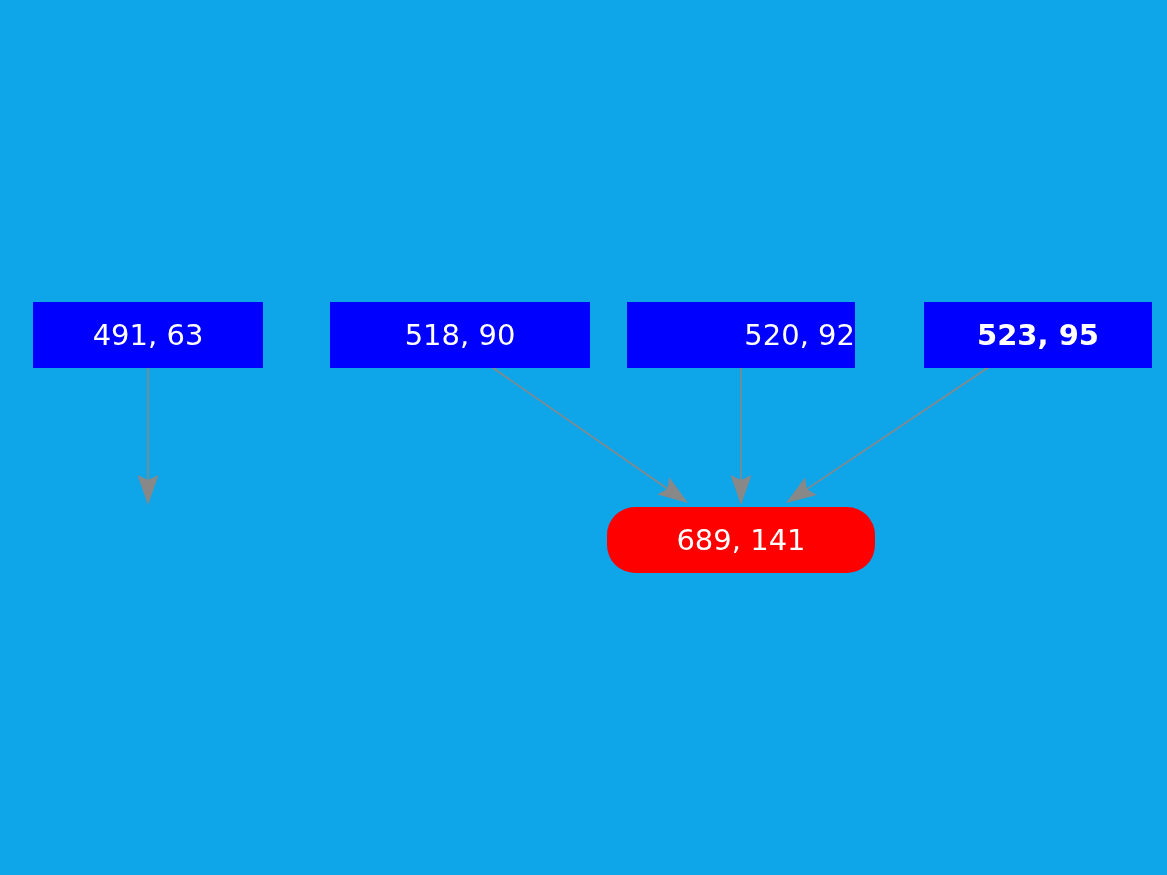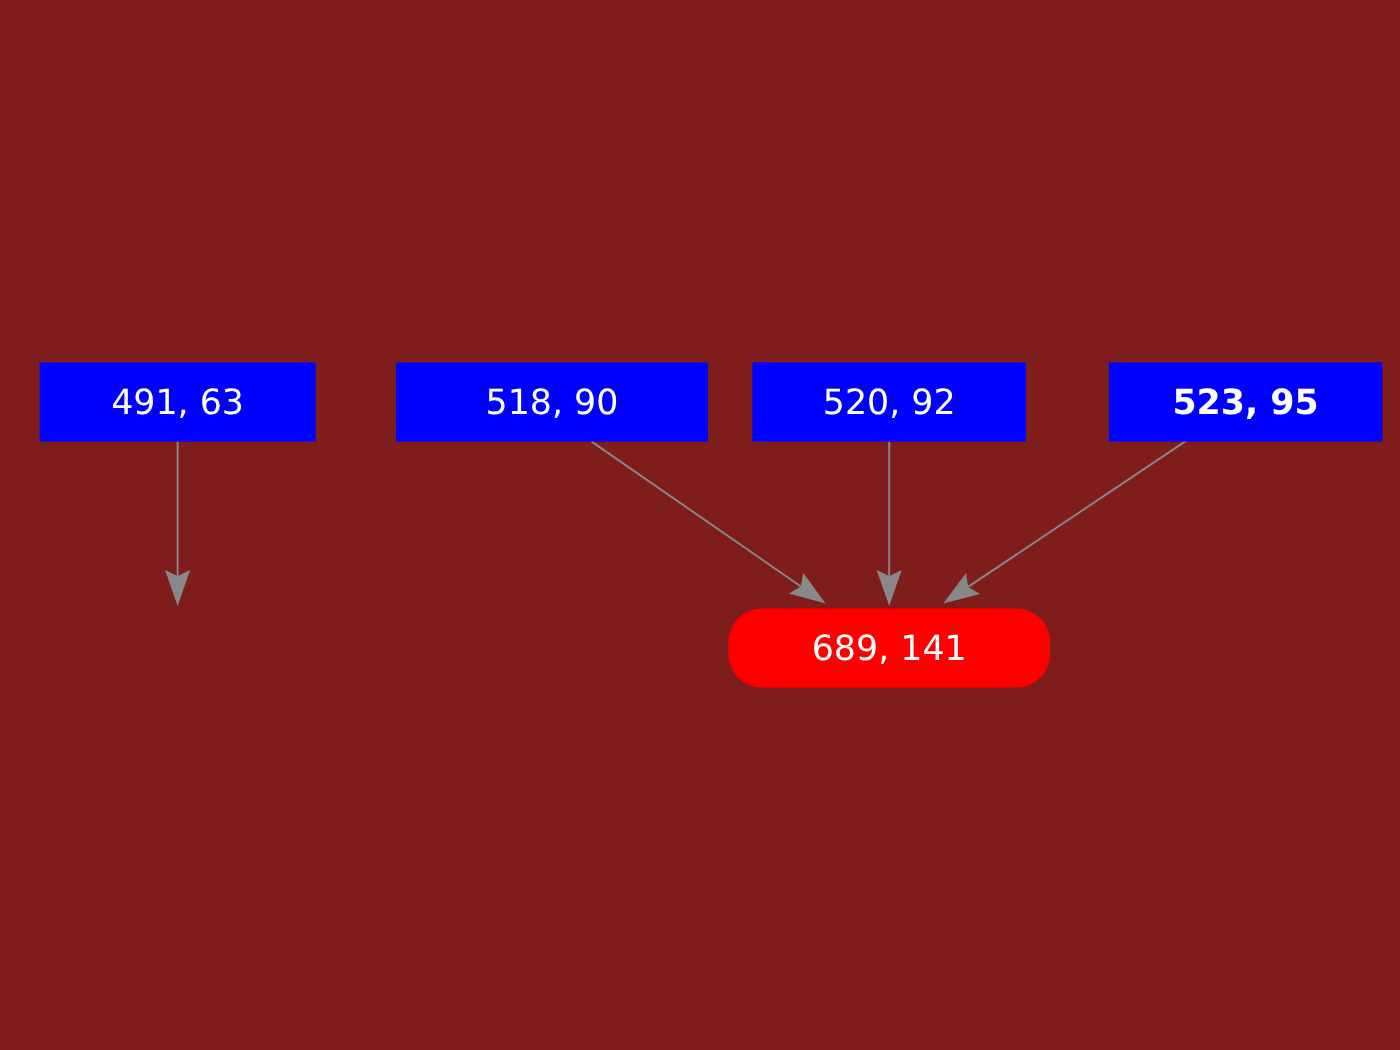--- a/index.html
+++ b/index.html
@@ -32,41 +32,41 @@
   .node .label {
     color: #ffffff;
     font-size: 29px;
     line-height: 1;
     white-space: nowrap;
   }
 </style>
 </head>
 <body>
 
-<div class="canvas" id="canvas" style="width: 1167px; height: 875px; background: #7f1d1d;">
+<div class="canvas" id="canvas" style="width: 1167px; height: 875px; background: #0ea5e9;">
   <svg class="edge-layer" id="edge-layer" xmlns="http://www.w3.org/2000/svg" viewBox="0 0 1167 875">
       <line x1="148" y1="368" x2="148" y2="480" stroke="#888888" stroke-width="1.6"></line>
       <polygon points="148,505 137.5,475 148,480 158.5,475" fill="#888888"></polygon>
       <line x1="493" y1="368" x2="667.4451952089055" y2="488.7697505292423" stroke="#888888" stroke-width="1.6"></line>
       <polygon points="688,503 657.3575294729684,494.55671864735046 667.4451952089055,488.7697505292423 669.310939028405,477.29068262283107" fill="#888888"></polygon>
       <line x1="741" y1="368" x2="741" y2="480" stroke="#888888" stroke-width="1.6"></line>
       <polygon points="741,505 730.5,475 741,480 751.5,475" fill="#888888"></polygon>
       <line x1="989" y1="367" x2="806.769722556987" y2="489.08530902586097" stroke="#888888" stroke-width="1.6"></line>
       <polygon points="786,503 805.079496859246,477.5790873570986 806.769722556987,489.08530902586097 816.7678372775227,495.0256543049677" fill="#888888"></polygon>
     </svg>
 
   <div class="node" style="left: 33px; top: 302px; width: 230px; height: 66px; background: rgb(0, 0, 255);">
     <span class="label" style="color: rgb(255, 255, 255);">491, 63</span>
   </div>
 
   <div class="node" style="left: 330px; top: 302px; width: 260px; height: 66px; background: rgb(0, 0, 255);">
     <span class="label" style="color: rgb(255, 255, 255);">518, 90</span>
   </div>
 
-  <div class="node" style="left: 627px; top: 302px; width: 228px; height: 66px; background: rgb(0, 0, 255);">
+  <div class="node" style="left: 627px; top: 302px; width: 228px; height: 66px; background: rgb(0, 0, 255); justify-content: flex-end;">
     <span class="label" style="color: rgb(255, 255, 255);">520, 92</span>
   </div>
 
   <div class="node" style="left: 924px; top: 302px; width: 228px; height: 66px; background: rgb(0, 0, 255); font-weight: bold;">
     <span class="label" style="color: rgb(255, 255, 255);">523, 95</span>
   </div>
 
 
   <div class="node" style="left: 607px; top: 507px; width: 268px; height: 66px; background: rgb(255, 0, 0); border-radius: 28px;">
     <span class="label" style="color: rgb(255, 255, 255);">689, 141</span>

